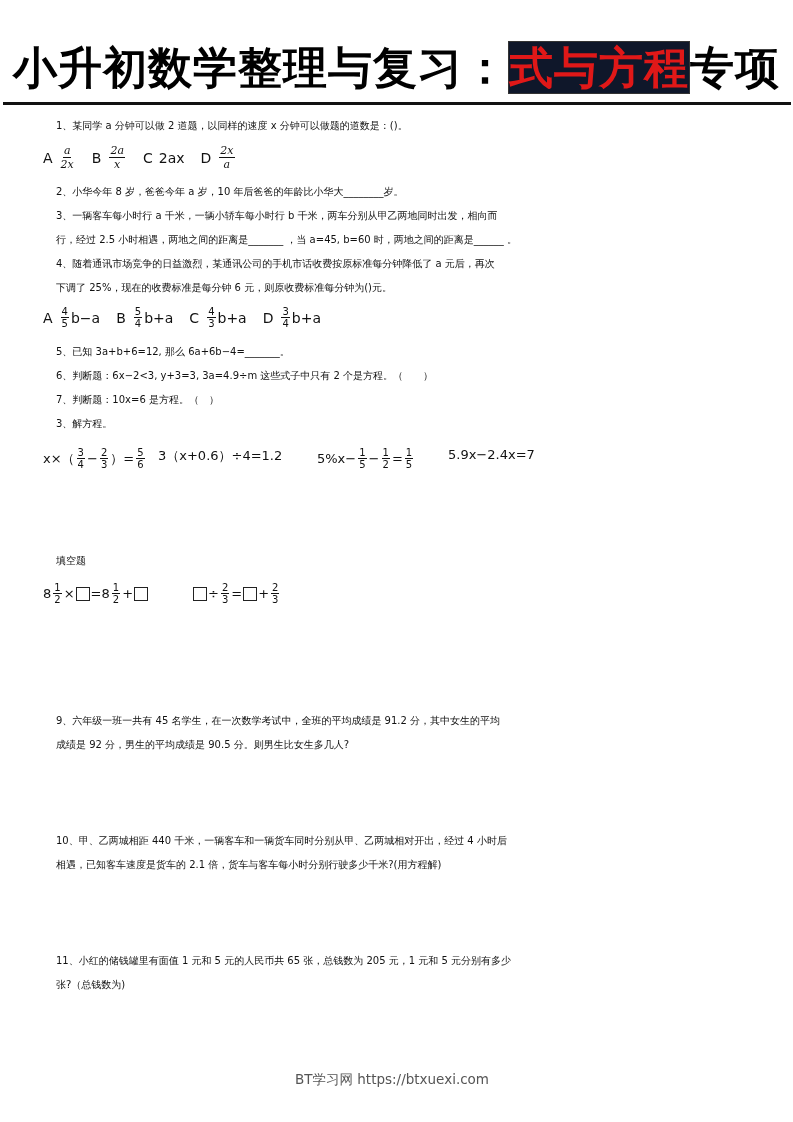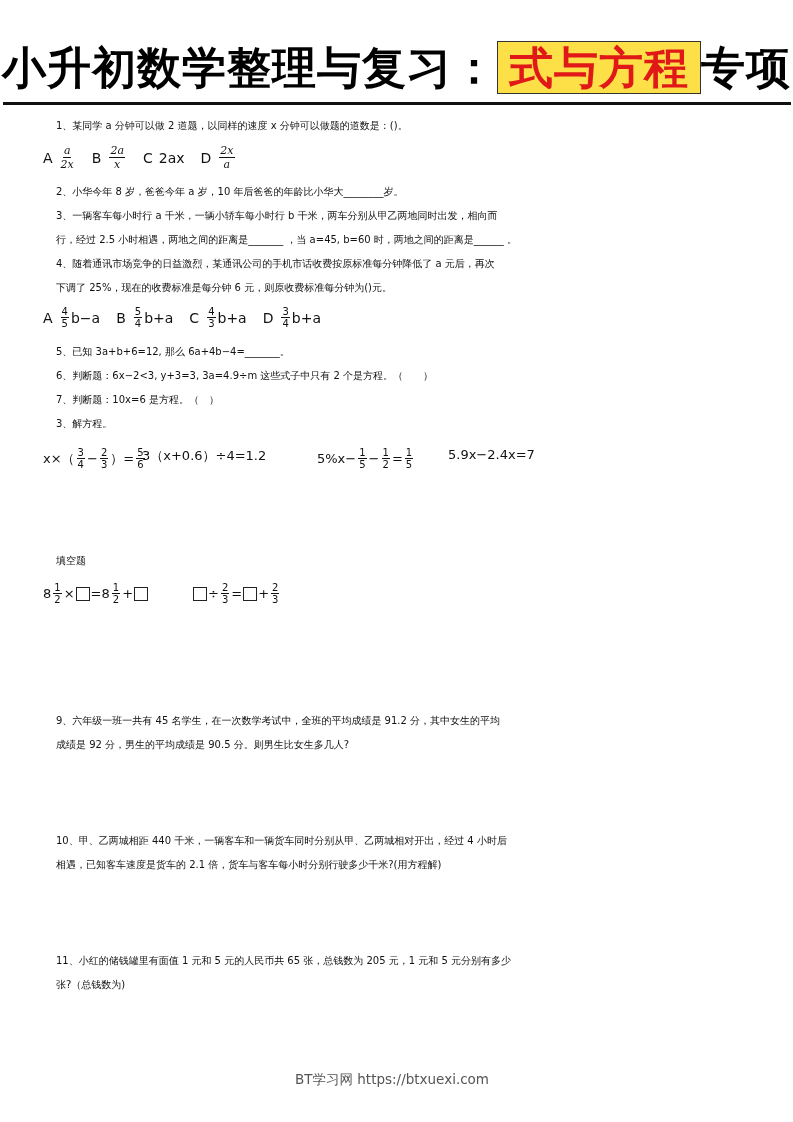--- a/index.html
+++ b/index.html
@@ -1,21 +1,21 @@
 <!DOCTYPE html>
 <html><head>
 <meta charset="utf-8">
 <style>
   html, body { margin:0; padding:0; background:#ffffff; }
   body { width:793px; height:1122px; position:relative; overflow:hidden;
          font-family:"DejaVu Sans", "Liberation Sans", sans-serif; color:#111; }
   .title { position:absolute; left:0; top:38px; width:793px; text-align:center;
            font-family:"DejaVu Sans", sans-serif; font-weight:bold; font-size:44px;
            line-height:60px; letter-spacing:1px; color:#000; white-space:nowrap; }
-  .title .hl { background:#fde047; color:#e01818; border:1px solid #333; padding:0 11px; }
+  .title .hl { background:#0f172a; color:#e01818; border:1px solid #333; padding:0 0; }
   .rule { position:absolute; left:3px; top:102px; width:788px; height:3px; background:#111; }
   .line { position:absolute; left:56px; font-size:10px; line-height:20px; white-space:nowrap; }
   .opts { position:absolute; left:43px; font-size:14px; white-space:nowrap; display:flex; align-items:center; }
   .opt { display:inline-flex; align-items:center; margin-right:16px; }
   .opt .lbl { margin-right:6px; }
   .frac { display:inline-flex; flex-direction:column; align-items:center; vertical-align:middle;
           font-size:10px; line-height:11px; margin:0 2px; }
   .frac .num { border-bottom:1px solid #111; padding:0 1px; }
   .frac.it { font-family:"DejaVu Serif", serif; font-style:italic; font-size:11px; line-height:13px; }
   .eq { position:absolute; top:447px; font-size:13px; white-space:nowrap; display:flex; align-items:center; }
@@ -93,21 +93,21 @@
   <span class="opt">
       <span class="lbl">D</span>
       <span class="frac">
         <span class="num">3</span>
         <span>4</span>
       </span>
       <span>b+a</span>
     </span>
 </div>
 
-<div class="line" style="top:342px">5、已知 3a+b+6=12, 那么 6a+4b−4=_______。</div>
+<div class="line" style="top:342px">5、已知 3a+b+6=12, 那么 6a+6b−4=_______。</div>
 <div class="line" style="top:366px">6、判断题：6x−2&lt;3, y+3=3, 3a=4.9÷m 这些式子中只有 2 个是方程。（　　）</div>
 <div class="line" style="top:390px">7、判断题：10x=6 是方程。（　）</div>
 <div class="line" style="top:414px">3、解方程。</div>
 
 <div class="eq" style="left:43px">
   <span>x×（</span>
     <span class="frac">
       <span class="num">3</span>
       <span>4</span>
     </span>
@@ -115,21 +115,21 @@
     <span class="frac">
       <span class="num">2</span>
       <span>3</span>
     </span>
     <span>）=</span>
     <span class="frac">
       <span class="num">5</span>
       <span>6</span>
     </span>
 </div>
-<div class="eq" style="left:142px">3（x+0.6）÷4=1.2</div>
+<div class="eq" style="left:158px">3（x+0.6）÷4=1.2</div>
 <div class="eq" style="left:317px">
   <span>5%x−</span>
     <span class="frac">
       <span class="num">1</span>
       <span>5</span>
     </span>
     <span>−</span>
     <span class="frac">
       <span class="num">1</span>
       <span>2</span>

